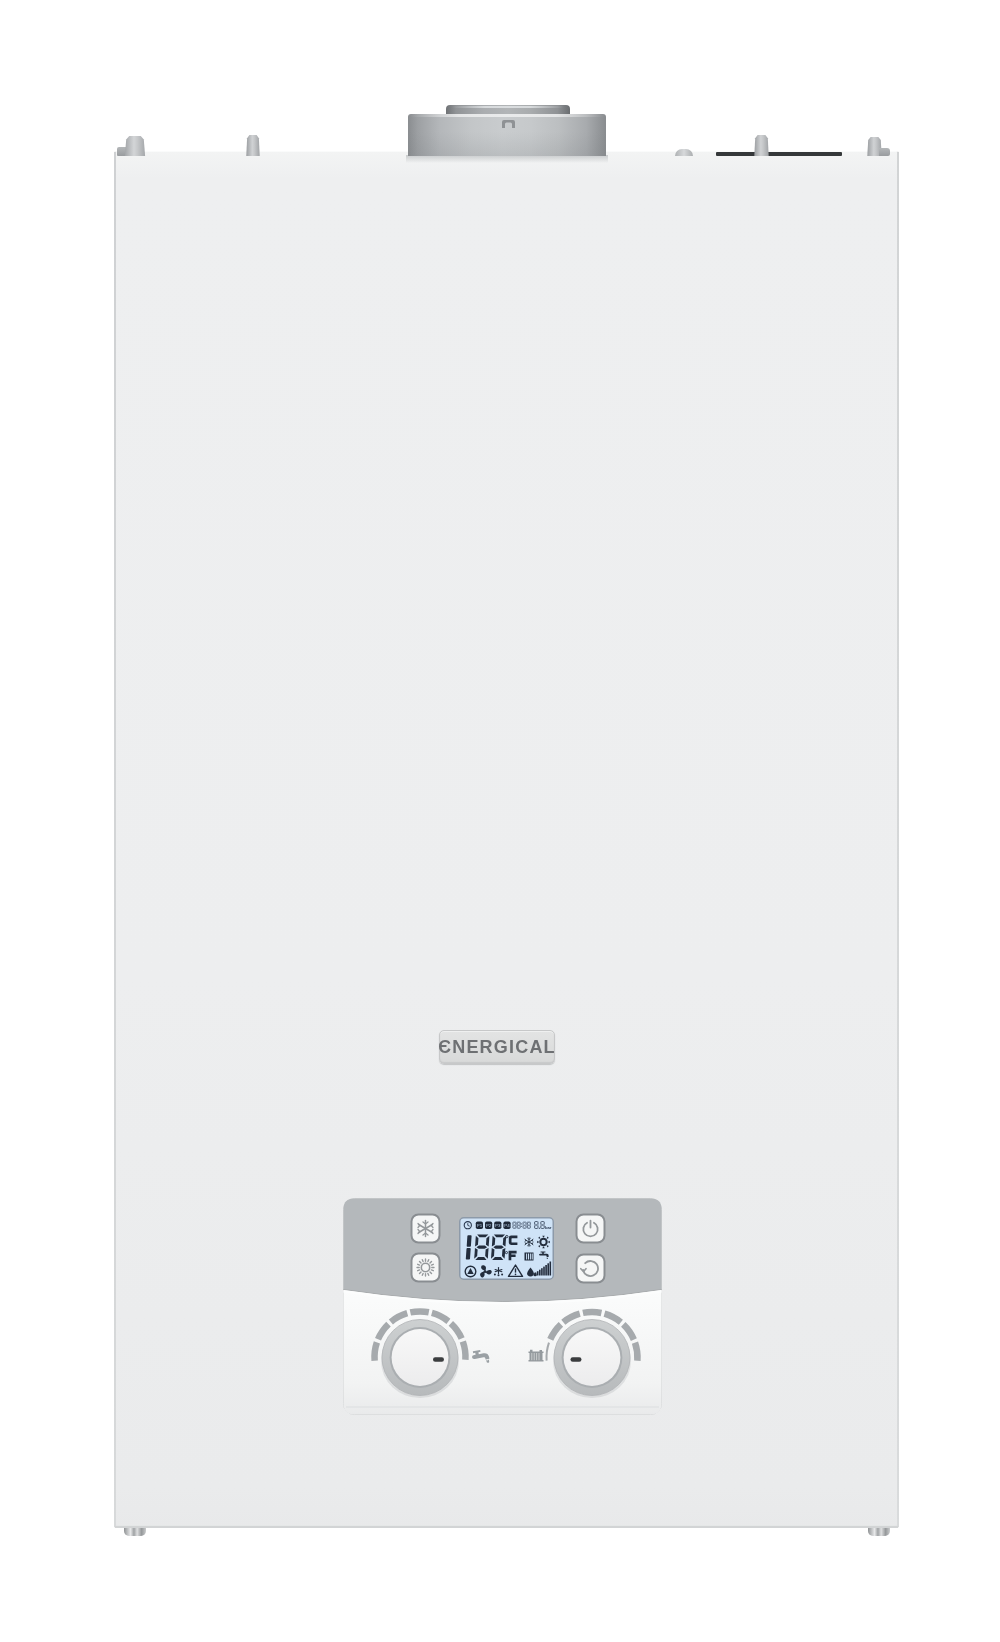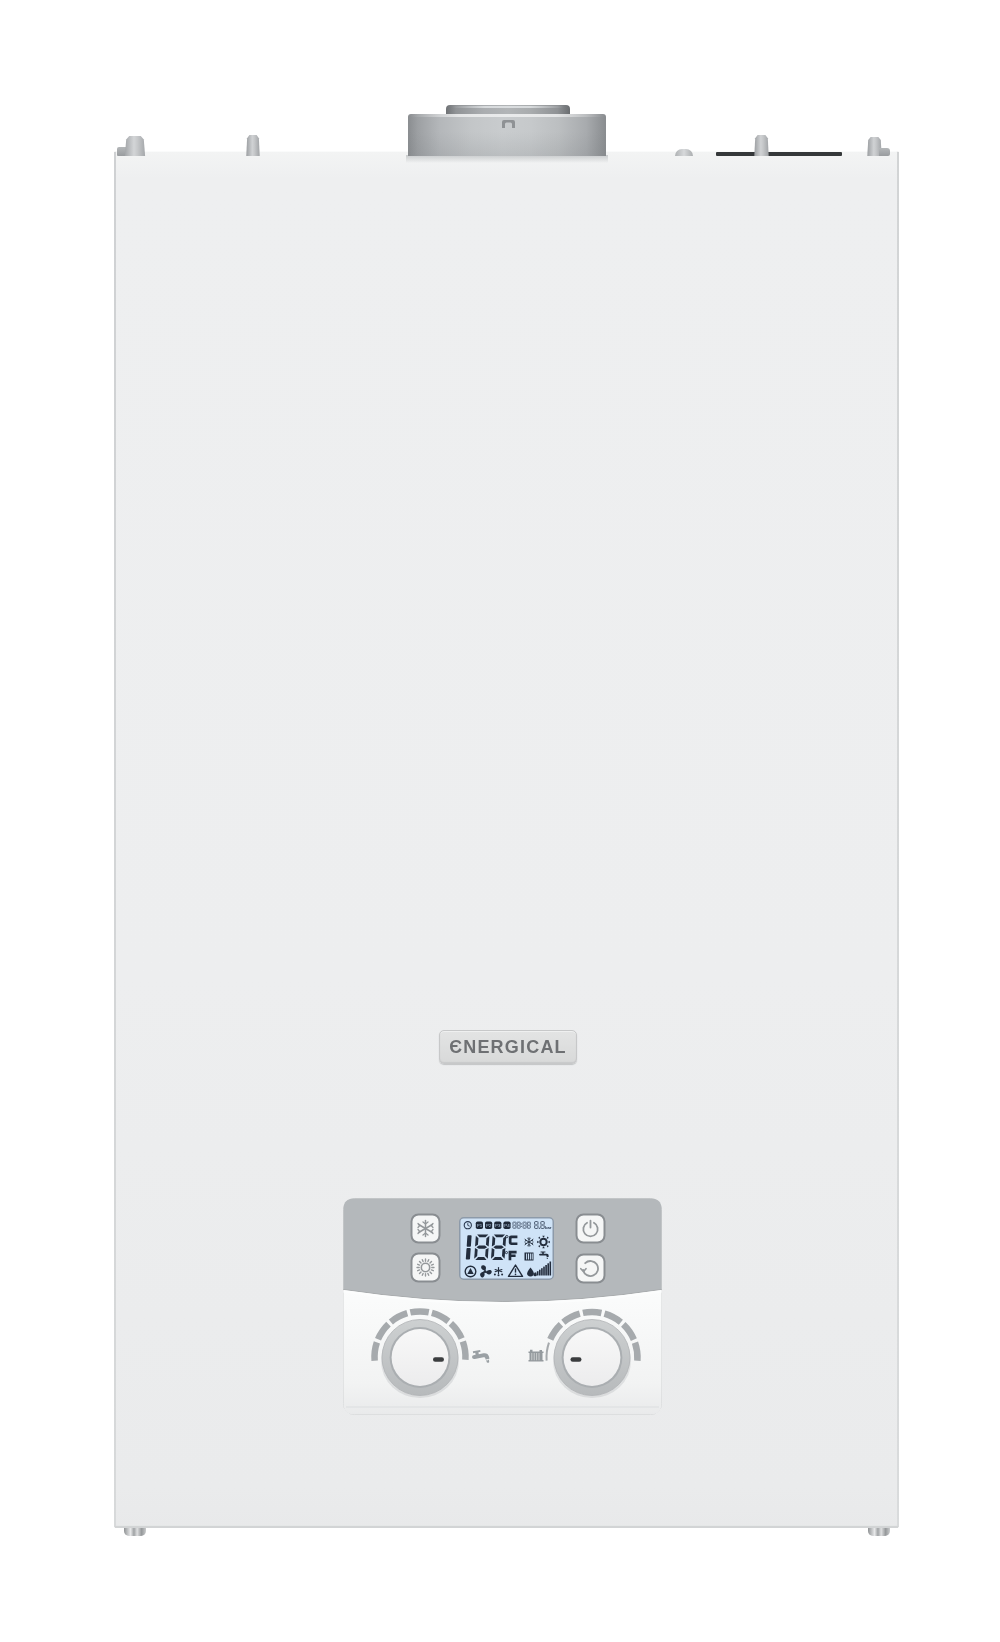--- a/index.html
+++ b/index.html
@@ -50,21 +50,21 @@
   <div class="abs" style="left:754px;top:135px;width:15px;height:21px;clip-path:polygon(2% 100%,8% 16%,24% 0%,76% 0%,92% 16%,98% 100%);background:linear-gradient(90deg,#999c9f,#d0d2d4 45%,#c6c8ca 60%,#9fa2a5);"></div>
 
   <div class="abs" style="left:867px;top:137px;width:15px;height:19px;clip-path:polygon(2% 100%,8% 16%,24% 0%,76% 0%,92% 16%,98% 100%);background:linear-gradient(90deg,#999c9f,#d0d2d4 45%,#c6c8ca 60%,#9fa2a5);"></div>
 
   <div class="abs" style="left:879px;top:148px;width:11px;height:8px;border-radius:0 3px 2px 0;background:linear-gradient(180deg,#b4b7b9,#999c9f);"></div>
 
   <div class="abs" style="left:124px;top:1528px;width:22px;height:8px;border-radius:0 0 5px 5px;background:linear-gradient(90deg,#8f9294,#e8e9ea 30%,#9fa2a4 45%,#dfe0e1 60%,#95989a 80%,#c9cbcc);"></div>
 
   <div class="abs" style="left:868px;top:1528px;width:22px;height:8px;border-radius:0 0 5px 5px;background:linear-gradient(90deg,#8f9294,#e8e9ea 30%,#9fa2a4 45%,#dfe0e1 60%,#95989a 80%,#c9cbcc);"></div>
 
-  <div class="abs" style="left:439px;top:1030px;width:138px;height:34px;border-radius:5px;
+  <div class="abs" style="left:439px;top:1030px;width:116px;height:34px;border-radius:5px;
        background:linear-gradient(180deg,#e3e4e4,#d8d9d9);
        box-shadow:inset 0 1px 0 #eff0f0, 0 1px 1px #c2c4c5, inset 0 -1px 1px #c8c9ca;
        border:1px solid #c7c8c9;box-sizing:border-box;
        display:flex;align-items:center;justify-content:center;">
 
     <span style="font-size:18px;font-weight:bold;color:#6e7073;letter-spacing:1.2px;">ЄNERGICAL</span>
   </div>
 
   <div class="abs" style="left:340px;top:1195px;width:325px;height:223px;">
     <svg width="325" height="223" viewBox="0 0 325 223">

